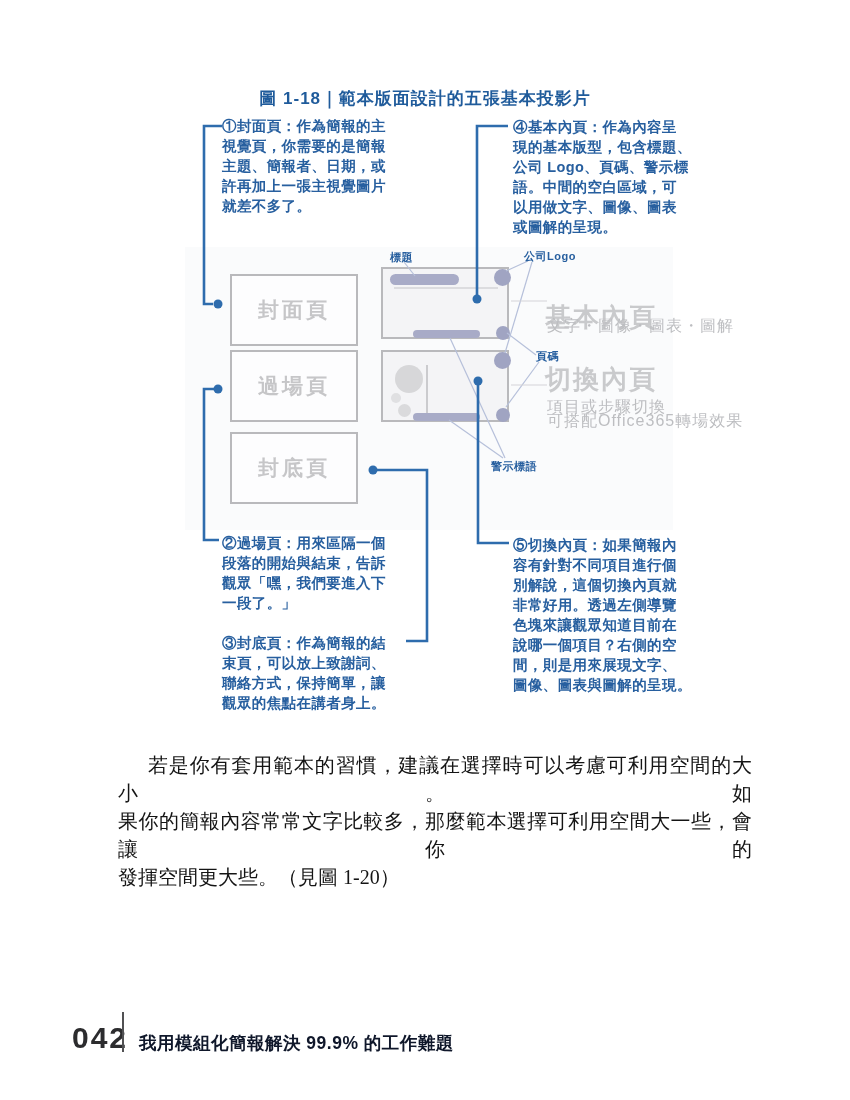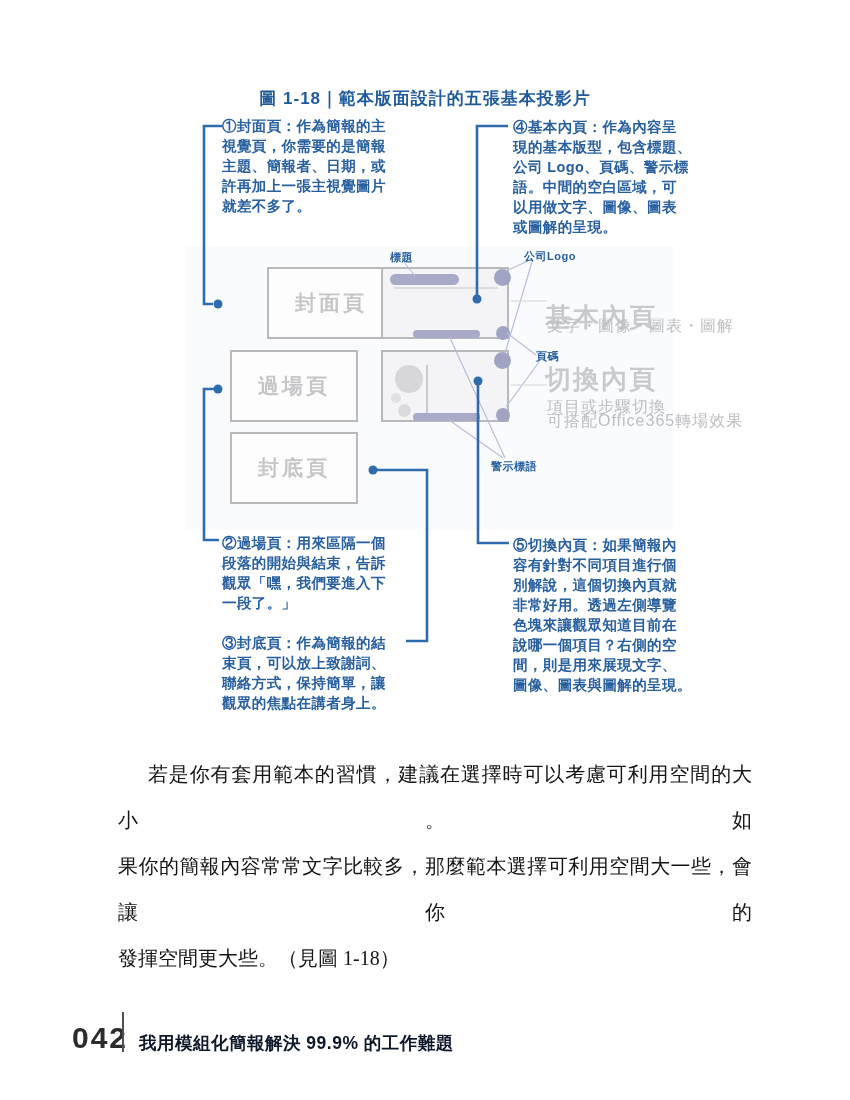--- a/index.html
+++ b/index.html
@@ -25,21 +25,21 @@
   .gcircle{background:#d7d7d9;border-radius:50%;}
   .thinline{background:#dcdcdf;}
 
   svg.overlay{position:absolute;left:0;top:0;width:850px;height:1100px;pointer-events:none;}
 
   .mini-lbl{position:absolute;color:#275f9f;font-size:11px;font-weight:700;letter-spacing:0.5px;white-space:nowrap;}
   .big-gray{position:absolute;color:#c9cacc;font-size:26px;font-weight:700;letter-spacing:2px;white-space:nowrap;}
   .sub-gray{position:absolute;color:#bdbec1;font-size:16px;font-weight:400;letter-spacing:1px;white-space:nowrap;line-height:14px;}
 
   .body-text{position:absolute;left:118px;top:751px;width:634px;color:#141414;
-             font-family:"Liberation Serif",serif;font-size:20px;line-height:46px;}
+             font-family:"Liberation Serif",serif;font-size:20px;line-height:28px;}
   .body-text .jline{text-align:justify;text-align-last:justify;}
   .body-text .indent{text-indent:30px;}
   .body-text .lline{text-align:left;}
 
   .foot-num{position:absolute;left:72px;top:1021px;color:#2c2c2e;font-size:30px;font-weight:600;letter-spacing:2px;}
   .foot-div{position:absolute;left:122px;top:1012px;width:2px;height:57px;background:#515153;}
   .foot-title{position:absolute;left:139px;top:1031px;color:#0f172a;font-size:17.5px;font-weight:600;letter-spacing:0.5px;white-space:nowrap;}
 </style>
 </head>
 <body>
@@ -85,21 +85,21 @@
     <div>圖像、圖表與圖解的呈現。</div>
   </div>
 
   <div class="ann" style="left:222px;top:633px;">
     <div>③封底頁：作為簡報的結</div>
     <div>束頁，可以放上致謝詞、</div>
     <div>聯絡方式，保持簡單，讓</div>
     <div>觀眾的焦點在講者身上。</div>
   </div>
 
-  <div class="slide" style="left:230px;top:267px;margin-left:37px;">
+  <div class="slide" style="left:230px;top:274px;">
     <span class="lbl">封面頁</span>
   </div>
   <div class="slide" style="left:230px;top:350px;">
     <span class="lbl">過場頁</span>
   </div>
   <div class="slide" style="left:230px;top:432px;">
     <span class="lbl">封底頁</span>
   </div>
 
   <div class="wf" style="left:381px;top:267px;">
@@ -159,20 +159,20 @@
 
   <div class="big-gray" style="left:545px;top:300px;">基本內頁</div>
   <div class="sub-gray" style="left:547px;top:319px;">文字・圖像・圖表・圖解</div>
   <div class="big-gray" style="left:545px;top:362px;">切換內頁</div>
   <div class="sub-gray" style="left:547px;top:400px;">項目或步驟切換</div>
   <div class="sub-gray" style="left:547px;top:414px;">可搭配Office365轉場效果</div>
 
   <div class="body-text">
     <div class="jline indent">若是你有套用範本的習慣，建議在選擇時可以考慮可利用空間的大小。如</div>
     <div class="jline">果你的簡報內容常常文字比較多，那麼範本選擇可利用空間大一些，會讓你的</div>
-    <div class="lline">發揮空間更大些。（見圖 1-18）</div>
+    <div class="lline">發揮空間更大些。（見圖 1-20）</div>
   </div>
 
   <div class="foot-num">042</div>
   <div class="foot-div"></div>
   <div class="foot-title">我用模組化簡報解決 99.9% 的工作難題</div>
 
 </div>
 
 </body></html>

